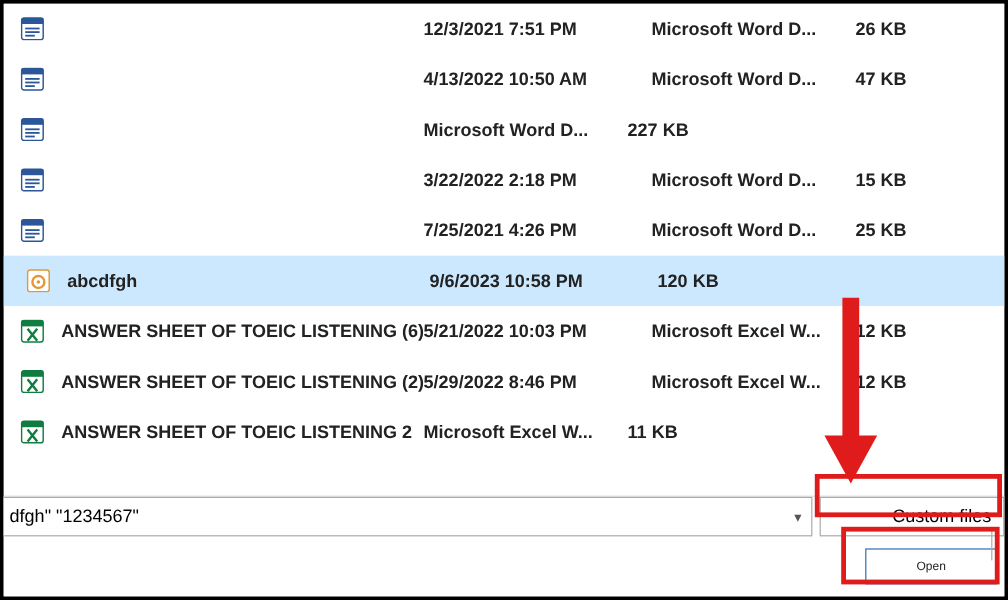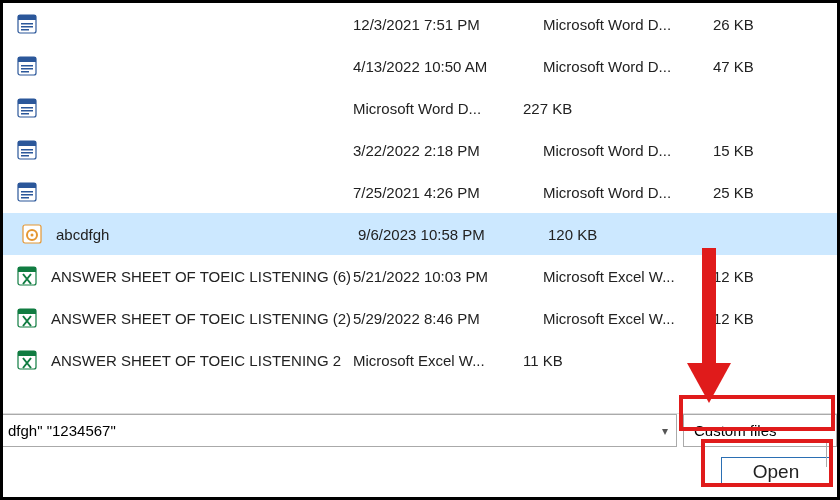--- a/index.html
+++ b/index.html
@@ -1,31 +1,31 @@
 <!DOCTYPE html>
 <html><head>
   <meta charset="utf-8">
   <style>
     * { margin: 0; padding: 0; box-sizing: border-box; font-family: "Segoe UI", Arial, sans-serif; }
     body { width: 840px; height: 500px; background: #fff; border: 3px solid #000; overflow: hidden; position: relative; }
-    .file-list { width: 100%; }
+    .file-list { width: 100%; font-weight: bold; }
     .file-row { display: flex; align-items: center; height: 42px; padding-left: 12px; font-size: 15px; color: #222; }
     .file-row.selected { background: #cce8ff; padding-left: 17px; }
     .file-icon { width: 24px; height: 24px; display: flex; align-items: center; justify-content: center; margin-right: 12px; flex-shrink: 0; }
     .col-name { width: 302px; white-space: nowrap; overflow: hidden; }
     .col-date { width: 190px; }
     .col-type { width: 170px; }
     .col-size { width: 90px; text-align: left; padding-right: 22px; }
     .bottom-area { position: absolute; bottom: 0; left: 0; right: 0; }
     .filename-row { display: flex; align-items: stretch; border-top: 1px solid #ddd; height: 34px; }
     .filename-input { flex: 1; border: 1px solid #aaa; padding: 0 8px; font-size: 15px; display: flex; align-items: center; justify-content: space-between; background: #fff; margin-left: -4px; }
     .filename-input .chev { font-size: 12px; color: #555; }
-    .filter-box { width: 154px; border: 1px solid #aaa; margin-left: 6px; padding: 0 10px; display: flex; align-items: center; font-size: 15px; background: #fff; }
+    .filter-box { width: 154px; border: 1px solid #aaa; margin-left: 6px; padding: 0 10px; display: flex; align-items: center; font-size: 15px; background: #fff; justify-content: flex-end; }
     .button-row { display: flex; justify-content: flex-end; padding: 10px 6px 10px 0; gap: 10px; background: #fff; }
-    .open-btn { width: 110px; height: 30px; border: 1px solid #2b6fb3; background: #fff; font-size: 19px; color: #222; cursor: pointer; }
+    .open-btn { width: 110px; height: 30px; border: 1px solid #2b6fb3; background: #fff; font-size: 10px; color: #222; cursor: pointer; }
     .caption { position: absolute; bottom: 6px; right: 64px; color: #999; font-size: 16px; text-decoration: line-through; opacity: 0.75; pointer-events: none; z-index: -1; }
     .cut-right { position: absolute; bottom: 30px; right: 3px; width: 8px; height: 28px; border-left: 1px solid #aaa; }
     .red-box { position: absolute; border: 4px solid #e01b1b; pointer-events: none; }
     .red-box.filter { left: 676px; top: 392px; width: 156px; height: 36px; }
     .red-box.openb { left: 698px; top: 436px; width: 132px; height: 48px; }
     .arrow { position: absolute; left: 676px; top: 245px; pointer-events: none; }
   </style>
 </head>
 <body>
 

